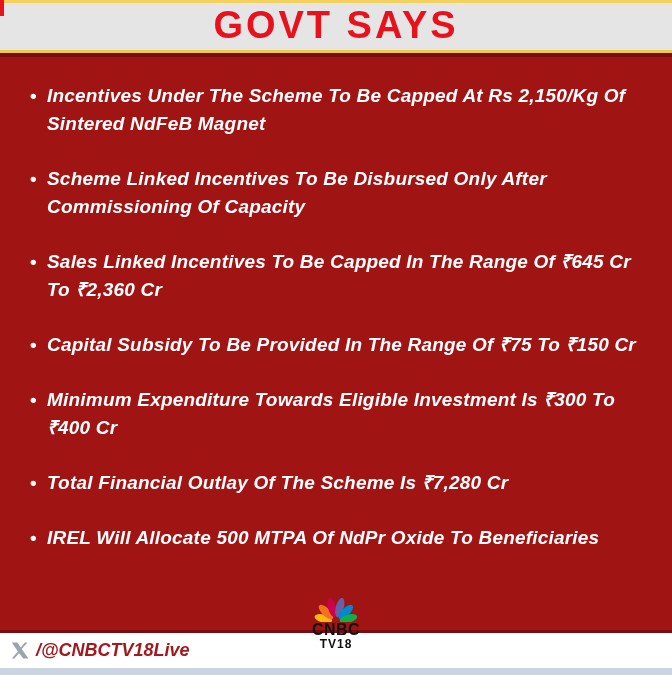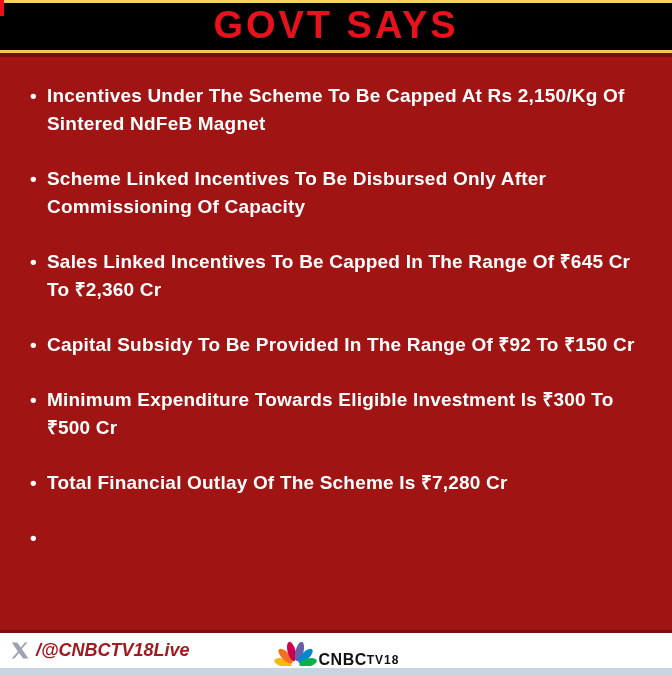--- a/index.html
+++ b/index.html
@@ -10,21 +10,21 @@
     width: 672px;
     height: 675px;
     overflow: hidden;
     background: #ffffff;
   }
 
   
   .header {
     position: relative;
     height: 47px;
-    background: #000000;
+    background: #e5e5e5;
     border-top: 3px solid #F5D15E;
     display: flex;
     align-items: center;
     justify-content: center;
   }
   .corner-mark {
     position: absolute;
     left: 0; top: -3px;
     width: 4px; height: 16px;
     background: #E8111C;
@@ -61,20 +61,21 @@
     line-height: 28px;
     font-weight: 700;
     color: #ffffff;
   }
   .bullet-text {
     font-size: 19px;
     line-height: 28px;
     font-weight: 700;
     letter-spacing: 0.2px;
     color: #ffffff;
+    font-style: italic;
   }
 
   
   .footer {
     position: relative;
     height: 35px;
     background: #ffffff;
     display: flex;
     align-items: center;
     justify-content: space-between;
@@ -85,25 +86,25 @@
   .handle-text, .site-text {
     font-style: italic;
     font-weight: 700;
     font-size: 18px;
     color: #A11A1F;
     white-space: nowrap;
   }
   .footer-center {
     position: absolute;
     left: 50%;
-    bottom: 1px;
+    bottom: 17px;
     transform: translateX(-50%);
     display: flex;
-    flex-direction: row;
-    align-items: flex-end;
+    flex-direction: column;
+    align-items: center;
     z-index: 5;
   }
   .peacock-svg { display: block; margin-bottom: 1px; }
   .cnbc-text {
     font-size: 16px;
     font-weight: 900;
     letter-spacing: 0.5px;
     line-height: 14px;
     color: #111111;
   }
@@ -137,32 +138,33 @@
       <li class="bullet-item">
         <span class="bullet-dot">•</span>
         <span class="bullet-text">Scheme Linked Incentives To Be Disbursed Only After Commissioning Of Capacity</span>
       </li>
       <li class="bullet-item">
         <span class="bullet-dot">•</span>
         <span class="bullet-text">Sales Linked Incentives To Be Capped In The Range Of ₹645 Cr To ₹2,360 Cr</span>
       </li>
       <li class="bullet-item">
         <span class="bullet-dot">•</span>
-        <span class="bullet-text">Capital Subsidy To Be Provided In The Range Of ₹92 To ₹150 Cr</span>
+        <span class="bullet-text">Capital Subsidy To Be Provided In The Range Of ₹75 To ₹150 Cr</span>
       </li>
       <li class="bullet-item">
         <span class="bullet-dot">•</span>
-        <span class="bullet-text">Minimum Expenditure Towards Eligible Investment Is ₹300 To ₹500 Cr</span>
+        <span class="bullet-text">Minimum Expenditure Towards Eligible Investment Is ₹300 To ₹400 Cr</span>
       </li>
       <li class="bullet-item">
         <span class="bullet-dot">•</span>
         <span class="bullet-text">Total Financial Outlay Of The Scheme Is ₹7,280 Cr</span>
       </li>
       <li class="bullet-item">
         <span class="bullet-dot">•</span>
+        <span class="bullet-text">IREL Will Allocate 500 MTPA Of NdPr Oxide To Beneficiaries</span>
       </li>
     </ul>
   </div>
 
   <div class="footer">
 
     <div class="footer-left">
       <svg class="x-icon-svg" width="21" height="19" viewBox="0 0 24 24" aria-hidden="true">
         <path fill="#9CA3AF" d="M17.5 2h3.3l-7.2 8.2L22 22h-6.6l-5.2-6.8L4.3 22H1l7.7-8.8L1 2h6.8l4.7 6.2L17.5 2z"></path>
       </svg>

